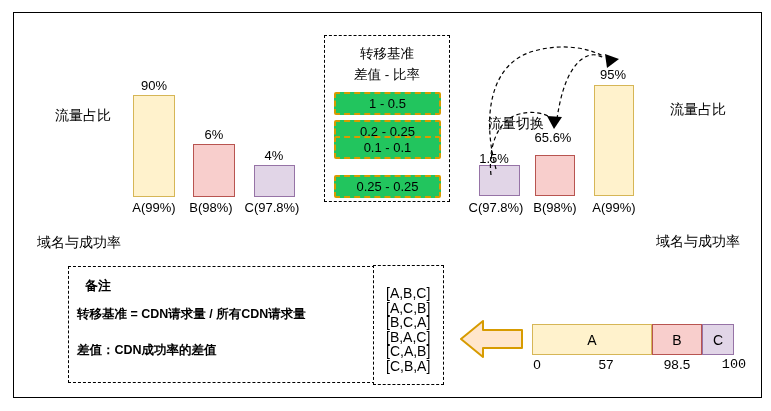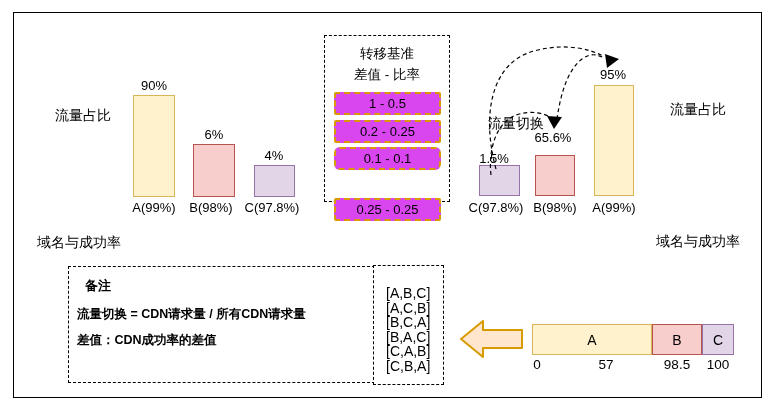--- a/index.html
+++ b/index.html
@@ -12,21 +12,21 @@
   .ctr{transform:translateX(-50%);white-space:nowrap;}
   .lbl14{font-size:14px;margin-top:36px;}
   .lbl13{font-size:13px;}
   .bar{position:absolute;box-sizing:border-box;}
   .bar.yellow{background:#FFF2CC;border:1.5px solid #D6B656;}
   .bar.red{background:#F8CECC;border:1.5px solid #B85450;}
   .bar.purple{background:#E1D5E7;border:1.5px solid #9673A6;}
   .dashed-box{position:absolute;box-sizing:border-box;border:1px dashed #000;background:#fff;}
   .pill{
     position:absolute;box-sizing:border-box;left:9px;width:107px;height:23px;
-    background:#d946ef;border:2px dashed #D79B00;border-radius:2px;
+    background:#22c55e;border:2px dashed #D79B00;border-radius:2px;
     font-size:13px;line-height:19px;text-align:center;
   }
   .mid-title{position:absolute;left:0;width:100%;text-align:center;font-size:13.5px;}
   .notes-line{position:absolute;left:8px;font-size:12.5px;font-weight:bold;white-space:nowrap;}
   .perm-line{font-size:14px;line-height:14.6px;}
   .seg{position:absolute;box-sizing:border-box;top:324px;height:31px;
        display:flex;align-items:center;justify-content:center;font-size:14px;}
   .tick{position:absolute;top:357px;font-size:13.5px;}
   svg{position:absolute;left:0;top:0;pointer-events:none;}
 </style>
@@ -49,22 +49,22 @@
 
   <div class="abs lbl13 ctr" style="left:154px;top:200px;">A(99%)</div>
   <div class="abs lbl13 ctr" style="left:211px;top:200px;">B(98%)</div>
   <div class="abs lbl13 ctr" style="left:272px;top:200px;">C(97.8%)</div>
 
   <div class="dashed-box" style="left:324px;top:35px;width:126px;height:167px;">
     <div class="mid-title" style="top:9px;">转移基准</div>
     <div class="mid-title" style="top:30px;">差值 - 比率</div>
     <div class="pill" style="top:56px;">1 - 0.5</div>
     <div class="pill" style="top:84px;">0.2 - 0.25</div>
-    <div class="pill" style="top:111px;border-radius:6px;">0.1 - 0.1</div>
-    <div class="pill" style="top:139px;margin-top:23px;">0.25 - 0.25</div>
+    <div class="pill" style="top:100px;">0.1 - 0.1</div>
+    <div class="pill" style="top:139px;">0.25 - 0.25</div>
   </div>
 
   <div class="abs lbl13 ctr" style="left:494px;top:151px;">1.5%</div>
   <div class="abs lbl13 ctr" style="left:553px;top:130px;">65.6%</div>
   <div class="abs lbl13 ctr" style="left:613px;top:67px;">95%</div>
 
   <div class="bar purple" style="left:479px;top:165px;width:41px;height:31px;"></div>
   <div class="bar red" style="left:535px;top:155px;width:40px;height:41px;"></div>
   <div class="bar yellow" style="left:594px;top:85px;width:40px;height:111px;"></div>
 
@@ -79,22 +79,22 @@
   <svg width="771" height="411" viewBox="0 0 771 411">
     <path d="M 496 169 C 483 122, 487 64, 534 51 C 563 43, 588 48, 603 56" fill="none" stroke="#000" stroke-width="1.2" stroke-dasharray="4,3"></path>
     <path d="M 491 175 C 488 148, 497 122, 516 115 C 531 110, 545 113, 551 118" fill="none" stroke="#000" stroke-width="1.2" stroke-dasharray="4,3"></path>
     <path d="M 557 119 C 560 97, 567 70, 582 59 C 590 53, 597 54, 604 58" fill="none" stroke="#000" stroke-width="1.2" stroke-dasharray="4,3"></path>
     <polygon points="605,54 619,59 607,68" fill="#000"></polygon>
     <polygon points="547,116 562,117 554,129" fill="#000"></polygon>
   </svg>
 
   <div class="dashed-box" style="left:36px;top:266px;width:317px;height:117px;margin-left:32px;">
     <div class="notes-line" style="left:16px;top:10px;font-size:13px;">备注</div>
-    <div class="notes-line" style="top:39px;">流量切换 = CDN请求量 / 所有CDN请求量</div>
-    <div class="notes-line" style="top:65px;">差值：CDN成功率的差值</div>
+    <div class="notes-line" style="top:39px;">转移基准 = CDN请求量 / 所有CDN请求量</div>
+    <div class="notes-line" style="top:75px;">差值：CDN成功率的差值</div>
   </div>
 
   <div class="dashed-box" style="left:373px;top:265px;width:71px;height:120px;padding:20px 0 0 12px;">
     <div class="perm-line">[A,B,C]</div>
     <div class="perm-line">[A,C,B]</div>
     <div class="perm-line">[B,C,A]</div>
     <div class="perm-line">[B,A,C]</div>
     <div class="perm-line">[C,A,B]</div>
     <div class="perm-line">[C,B,A]</div>
   </div>
@@ -109,14 +109,14 @@
   </div>
   <div class="seg" style="left:652px;width:50px;background:#F8CECC;border:1.5px solid #B85450;">
     <span>B</span>
   </div>
   <div class="seg" style="left:702px;width:32px;background:#E1D5E7;border:1.5px solid #9673A6;">
     <span>C</span>
   </div>
   <div class="tick ctr" style="left:537px;">0</div>
   <div class="tick ctr" style="left:606px;">57</div>
   <div class="tick ctr" style="left:677px;text-align:center;">98.5</div>
-  <div class="tick ctr" style="left:718px;">100</div>
+  <div class="tick ctr" style="left:734px;font-family:Liberation Mono, monospace;">100</div>
 </div>
 
 </body></html>

